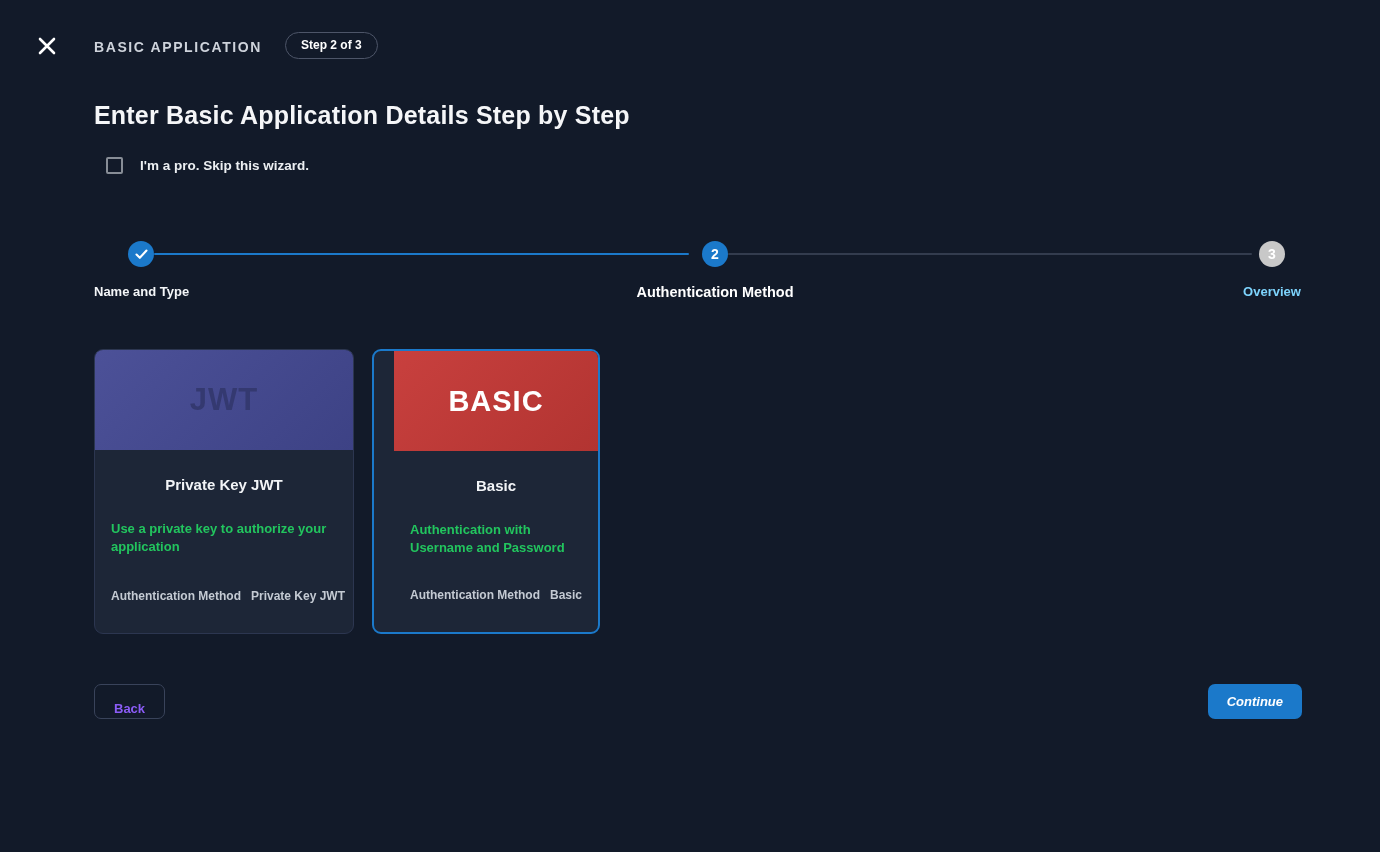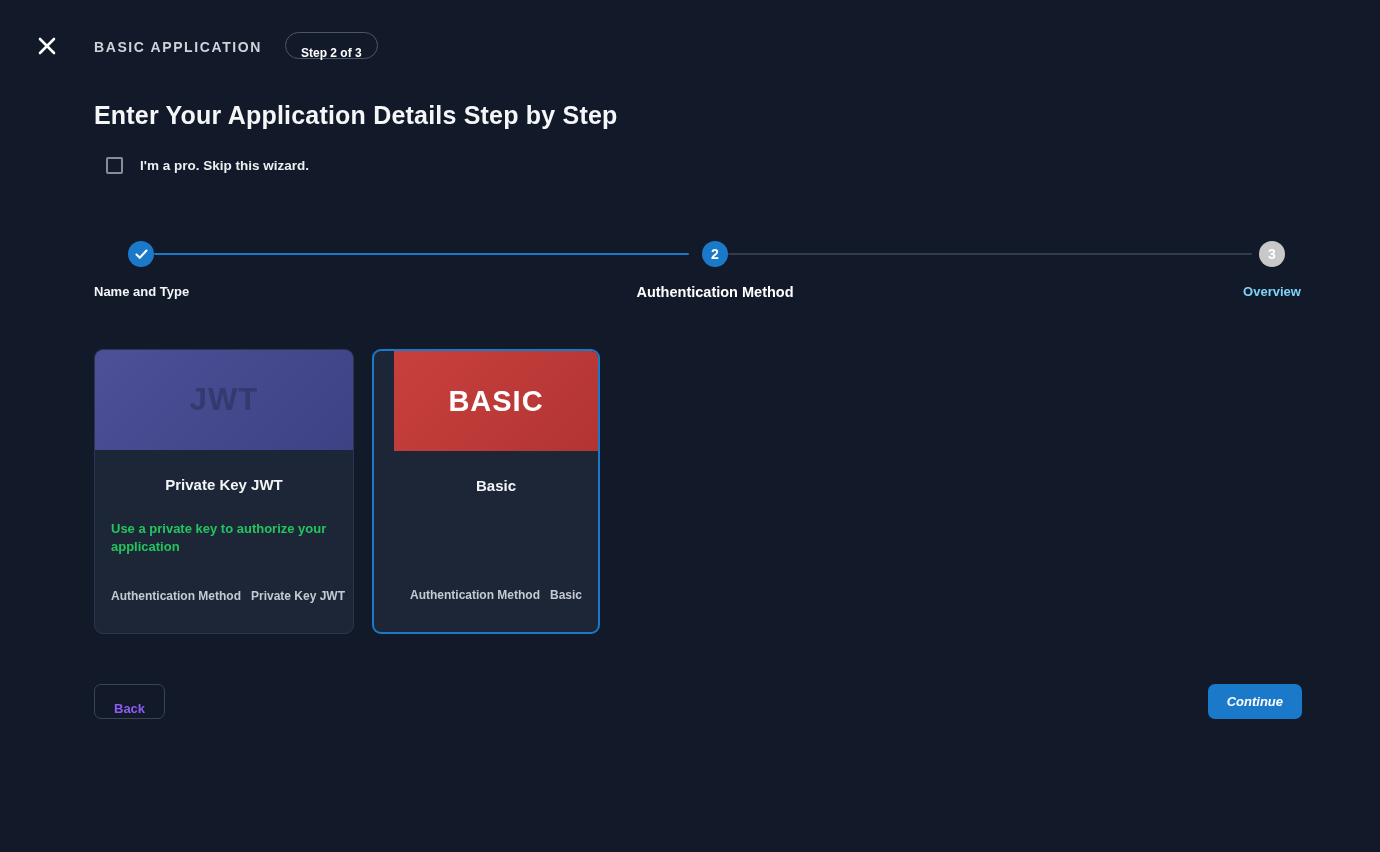--- a/index.html
+++ b/index.html
@@ -28,21 +28,21 @@
     position:absolute;left:36px;top:35px;width:22px;height:22px;
     background:transparent;border:none;cursor:pointer;display:flex;
     align-items:center;justify-content:center;
   }
   .app-title{
     position:absolute;left:94px;top:39px;
     font-size:14px;font-weight:bold;letter-spacing:1.6px;color:#ced3db;
   }
   .step-pill{
     position:absolute;left:285px;top:32px;height:27px;
-    padding:8px 15px;border:1px solid #4d5568;border-radius:14px;
+    padding:0 15px;border:1px solid #4d5568;border-radius:14px;
     color:#ffffff;font-size:12px;font-weight:bold;line-height:25px;
     background:transparent;
   }
   
   .page-title{
     position:absolute;left:94px;top:101px;
     font-size:25px;font-weight:600;color:#f5f6f8;letter-spacing:0.2px;
   }
   .skip-row{
     position:absolute;left:106px;top:157px;
@@ -126,21 +126,21 @@
 <body>
 
 <button class="close-btn">
   <svg width="18" height="18" viewBox="0 0 18 18">
     <path d="M2 2 L16 16 M16 2 L2 16" stroke="#ffffff" stroke-width="2.6" stroke-linecap="round"></path>
   </svg>
 </button>
 <div class="app-title">BASIC APPLICATION</div>
 <div class="step-pill">Step 2 of 3</div>
 
-<h1 class="page-title">Enter Your Application Details Step by Step</h1>
+<h1 class="page-title">Enter Basic Application Details Step by Step</h1>
 <div class="skip-row">
   <span class="checkbox"></span>
   <span class="skip-label">I'm a pro. Skip this wizard.</span>
 </div>
 
 <div class="stepper">
   <span class="step-circle done" style="left:34px">
     <svg width="13" height="11" viewBox="0 0 13 11">
       <path d="M1.5 5.5 L4.8 8.8 L11.5 1.5" fill="none" stroke="#ffffff" stroke-width="2.1" stroke-linecap="round" stroke-linejoin="round"></path>
     </svg>
@@ -165,20 +165,21 @@
         <span class="meta-label">Authentication Method</span>
         <span class="meta-value">Private Key JWT</span>
       </div>
     </div>
   </div>
 
   <div class="card basic selected">
     <div class="banner basic-banner">BASIC</div>
     <div class="card-body">
       <div class="card-title">Basic</div>
+      <div class="card-desc">Authentication with Username and Password</div>
       <div class="card-meta">
         <span class="meta-label">Authentication Method</span>
         <span class="meta-value">Basic</span>
       </div>
     </div>
   </div>
 </div>
 
 <button class="back-btn">Back</button>
 <button class="continue-btn">Continue</button>

